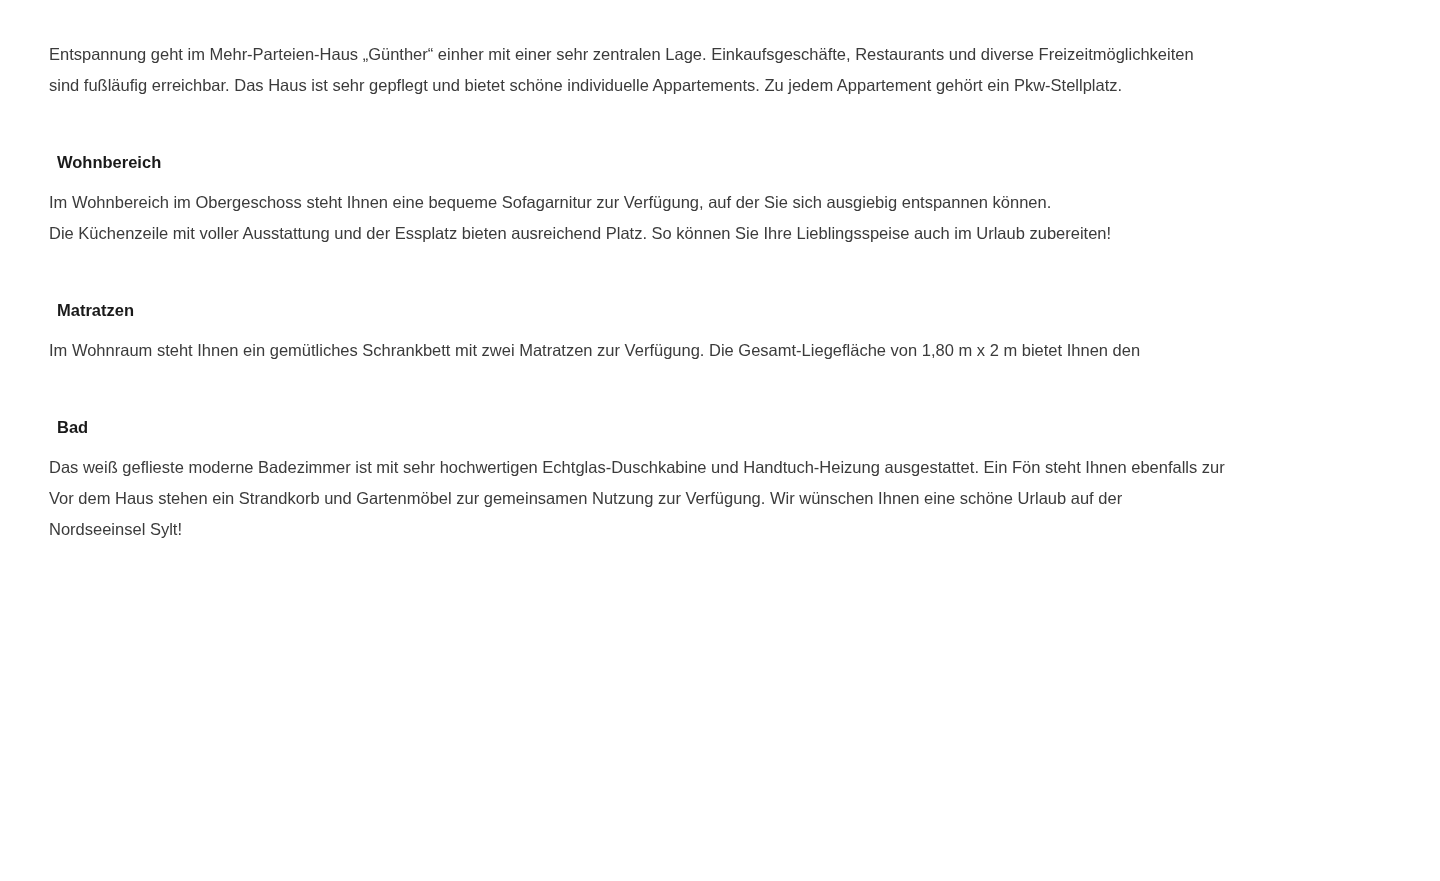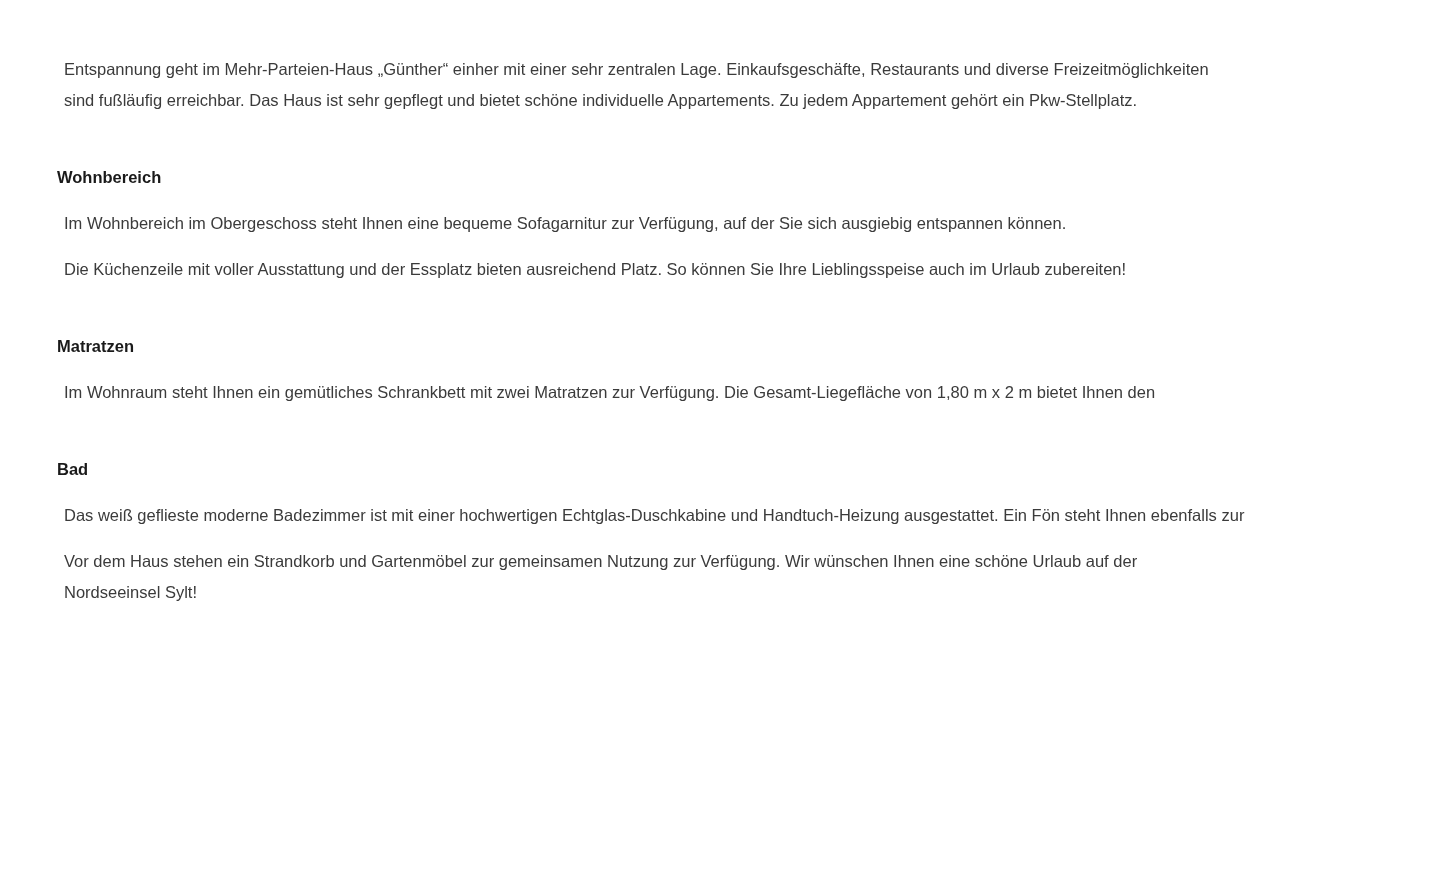--- a/index.html
+++ b/index.html
@@ -12,21 +12,21 @@
     font-size: 16.5px;
     color: #3b3b3b;
     width: 1440px;
     min-height: 881px;
     box-sizing: border-box;
   }
   .doc {
     padding: 39px 40px 60px 49px;
   }
   .para {
-    margin: 15px;
+    margin: 0;
   }
   .line {
     line-height: 31px;
     white-space: nowrap;
   }
   .heading {
     font-weight: bold;
     color: #1a1a1a;
     line-height: 31px;
     margin: 46px 0 9px 8px;
@@ -59,21 +59,21 @@
   <div>
     <div class="heading">Matratzen</div>
     <div class="para">
       <div class="line">Im Wohnraum steht Ihnen ein gemütliches Schrankbett mit zwei Matratzen zur Verfügung. Die Gesamt-Liegefläche von 1,80 m x 2 m bietet Ihnen den</div>
     </div>
   </div>
 
   <div>
     <div class="heading">Bad</div>
     <div class="para">
-      <div class="line">Das weiß geflieste moderne Badezimmer ist mit einer hochwertigen Echtglas-Duschkabine und Handtuch-Heizung ausgestattet. Ein Fön steht Ihnen ebenfalls zur</div>
+      <div class="line">Das weiß geflieste moderne Badezimmer ist mit sehr hochwertigen Echtglas-Duschkabine und Handtuch-Heizung ausgestattet. Ein Fön steht Ihnen ebenfalls zur</div>
     </div>
   </div>
 
   <div>
     <div class="para">
       <div class="line">Vor dem Haus stehen ein Strandkorb und Gartenmöbel zur gemeinsamen Nutzung zur Verfügung. Wir wünschen Ihnen eine schöne Urlaub auf der</div>
       <div class="line">Nordseeinsel Sylt!</div>
     </div>
   </div>
 

